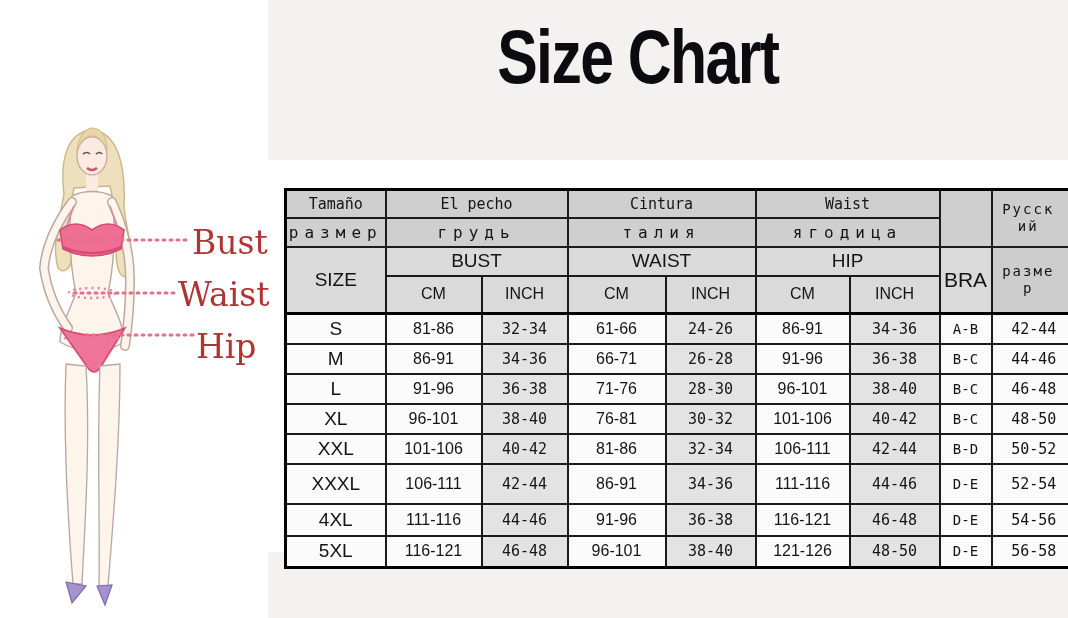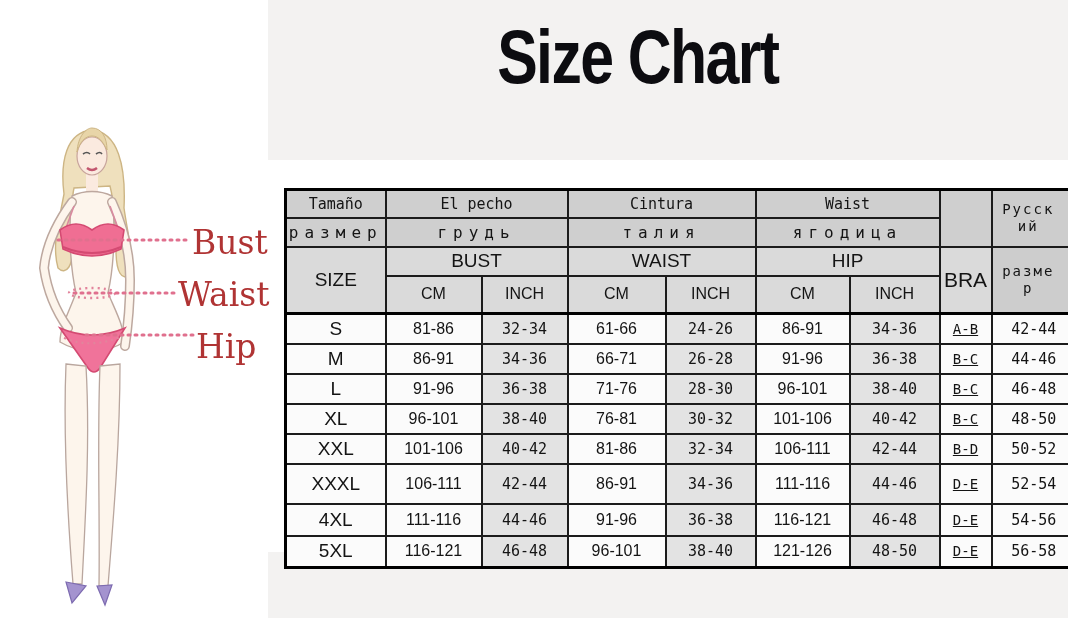--- a/index.html
+++ b/index.html
@@ -42,21 +42,21 @@
     font-weight:bold;font-size:15px;}
   .hdr2{background:#cfcfcf;font-family:"DejaVu Sans Mono","Liberation Mono",monospace;
     font-weight:bold;font-size:16px;letter-spacing:6px;}
   .hdr3{background:#dadada;font-size:19px;}
   .hdr4{background:#dadada;font-size:16px;}
   .size-col{font-size:19px;background:#fbfbfb;}
   .cm-col{font-size:16px;background:#fbfbfb;}
   .inch-col{font-size:15px;background:#e3e3e3;
     font-family:"DejaVu Sans Mono","Liberation Mono",monospace;font-weight:bold;}
   .bra-col{font-size:14px;background:#fbfbfb;
-    font-family:"DejaVu Sans Mono","Liberation Mono",monospace;font-weight:bold;text-decoration:underline;}
+    font-family:"DejaVu Sans Mono","Liberation Mono",monospace;font-weight:bold;}
   .ru-col{font-size:15px;background:#fbfbfb;
     font-family:"DejaVu Sans Mono","Liberation Mono",monospace;font-weight:bold;}
   .ru-border{border-left:3px solid #000;}
   .bra-hdr{font-size:21px;background:#dadada;}
   .ru-hdr{
     background:#cdcdcd;font-family:"DejaVu Sans Mono","Liberation Mono",monospace;
     font-weight:bold;font-size:14px;text-align:left;letter-spacing:2px;
     line-height:1.2;word-break:break-all;
   }
   .ru-hdr .inner{display:block;padding:2px 16px 2px 5px;}

